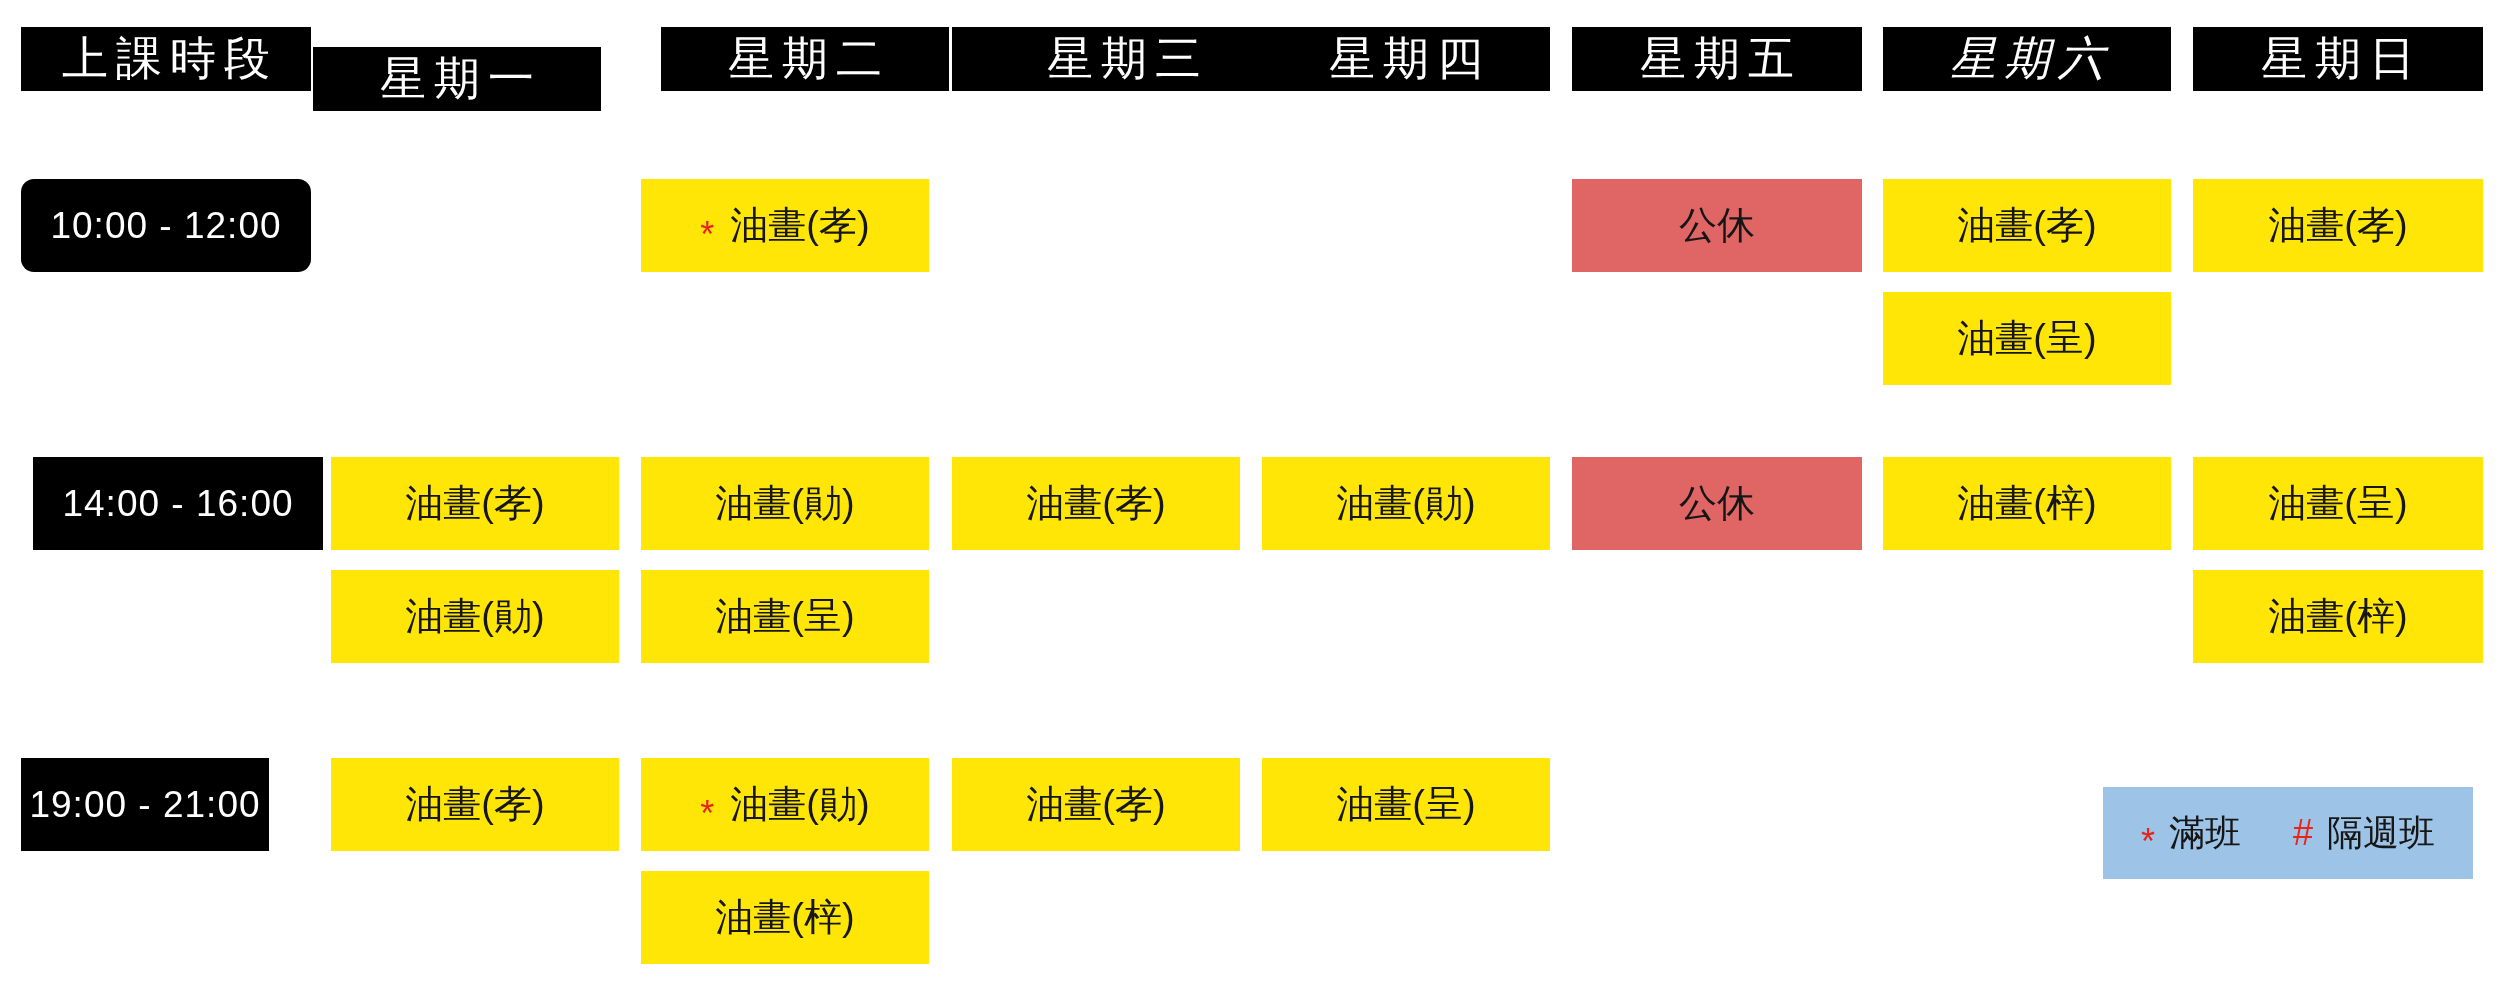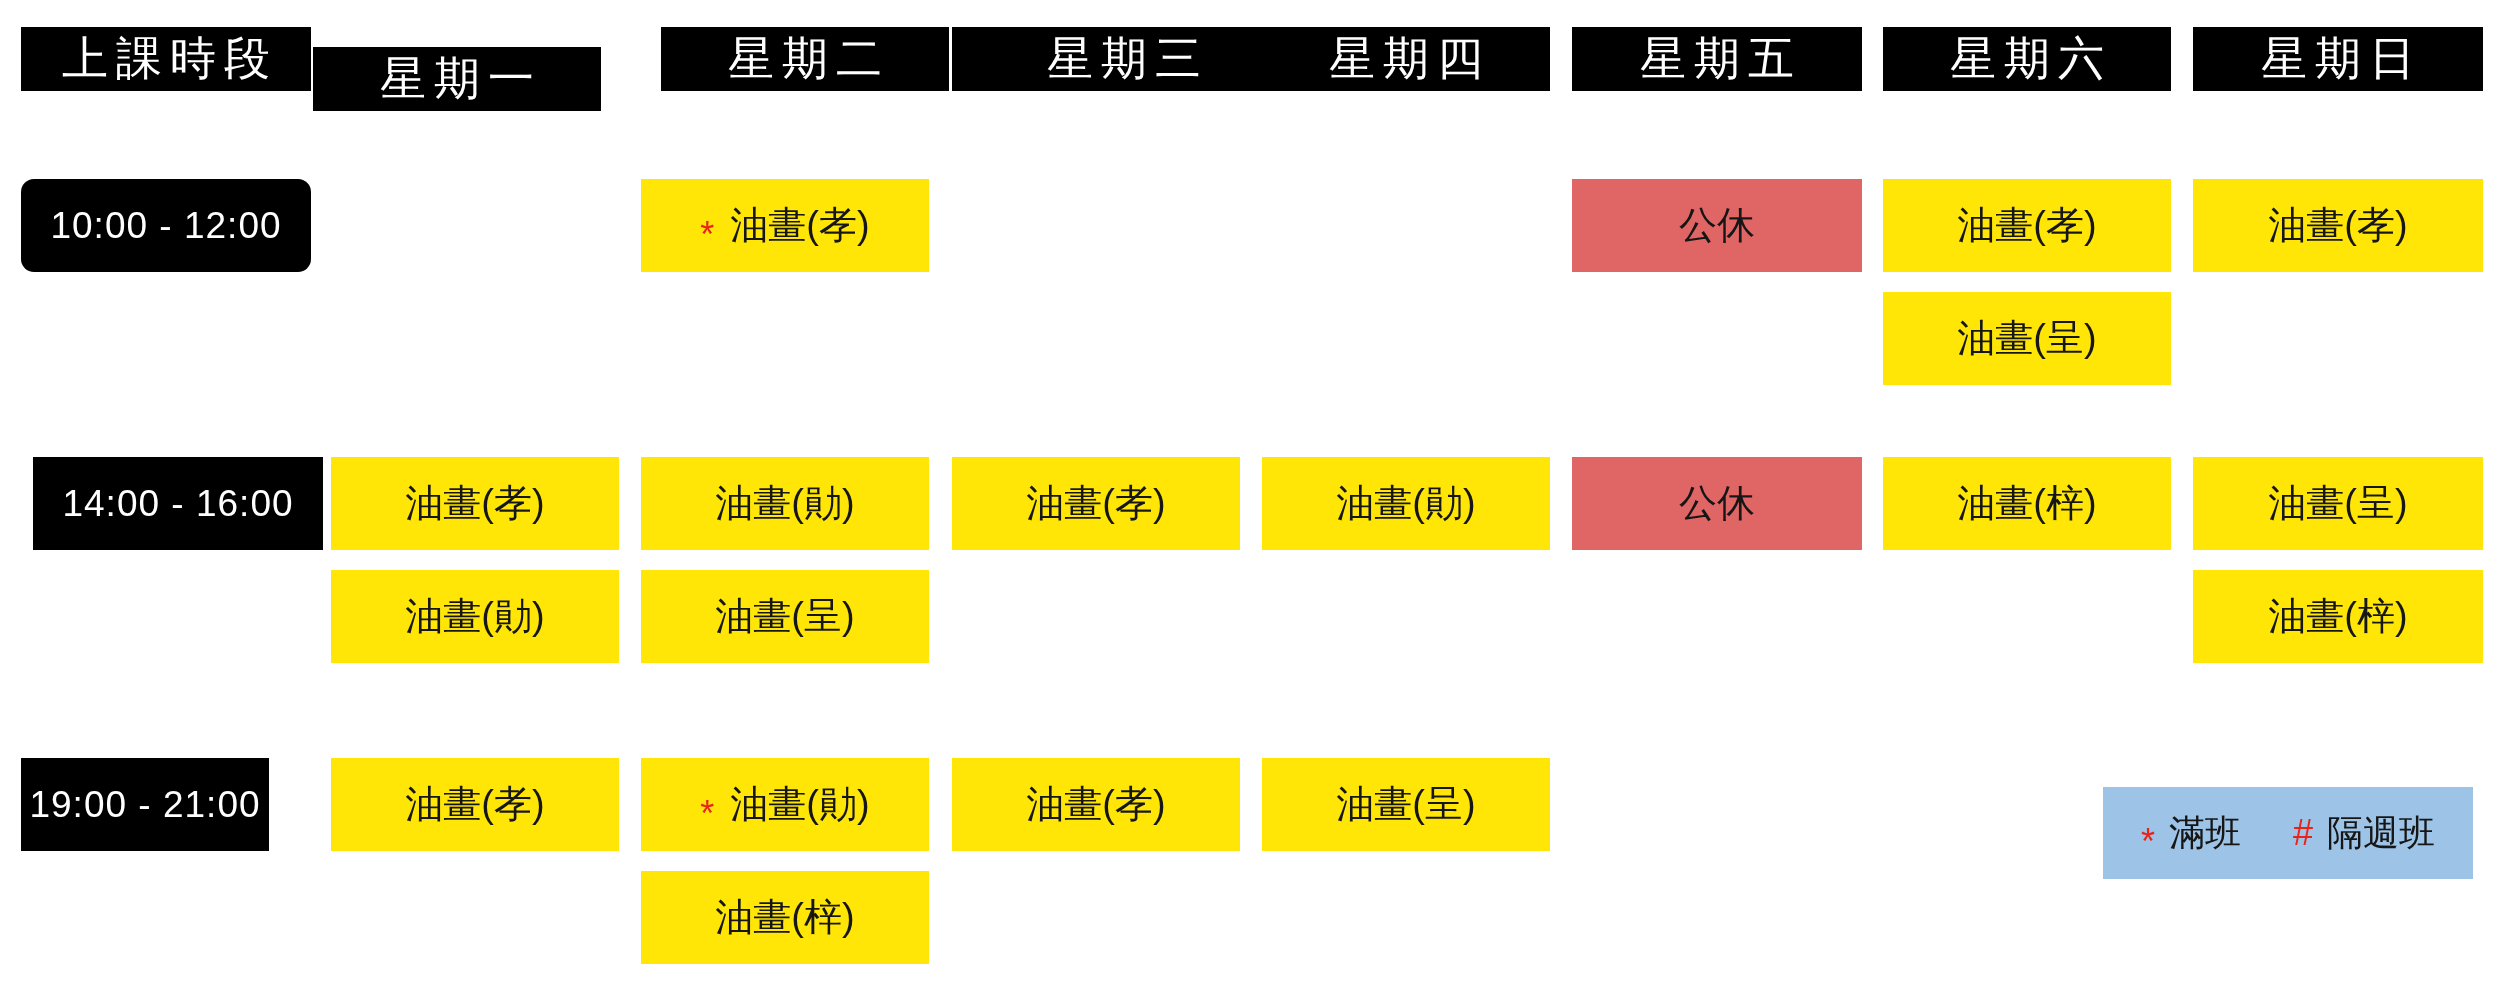--- a/index.html
+++ b/index.html
@@ -58,21 +58,21 @@
 </head>
 <body>
 
 <div class="board">
     <div class="hdr" style="left: 21px; top: 27px; width: 290px;">上課時段</div>
     <div class="hdr" style="left: 313px; top: 27px; width: 288px; margin-top: 20px;">星期一</div>
     <div class="hdr" style="left: 641px; top: 27px; width: 288px; margin-left: 20px;">星期二</div>
     <div class="hdr" style="left: 952px; top: 27px; width: 288px; padding-left: 28px;">星期三</div>
     <div class="hdr" style="left: 1572px; top: 27px; width: 290px;">星期五</div>
     <div class="hdr" style="left: 1262px; top: 27px; width: 288px;">星期四</div>
-    <div class="hdr" style="left: 1883px; top: 27px; width: 288px;">星期六</div>
+    <div class="hdr" style="left: 1883px; top: 27px; width: 288px; font-style: italic;">星期六</div>
     <div class="hdr" style="left: 2193px; top: 27px; width: 290px;">星期日</div>
     <div class="timecell" style="left: 21px; top: 179px; width: 290px; border-radius: 13px;">10:00 - 12:00</div>
     <div class="cell class" style="left: 641px; top: 179px; width: 288px;">
       <span class="sym star">*</span>
       <span>油畫(孝)</span>
     </div>
     <div class="cell closed" style="left: 1572px; top: 179px; width: 290px;">
       <span>公休</span>
     </div>
     <div class="cell class" style="left: 1883px; top: 179px; width: 288px;">

